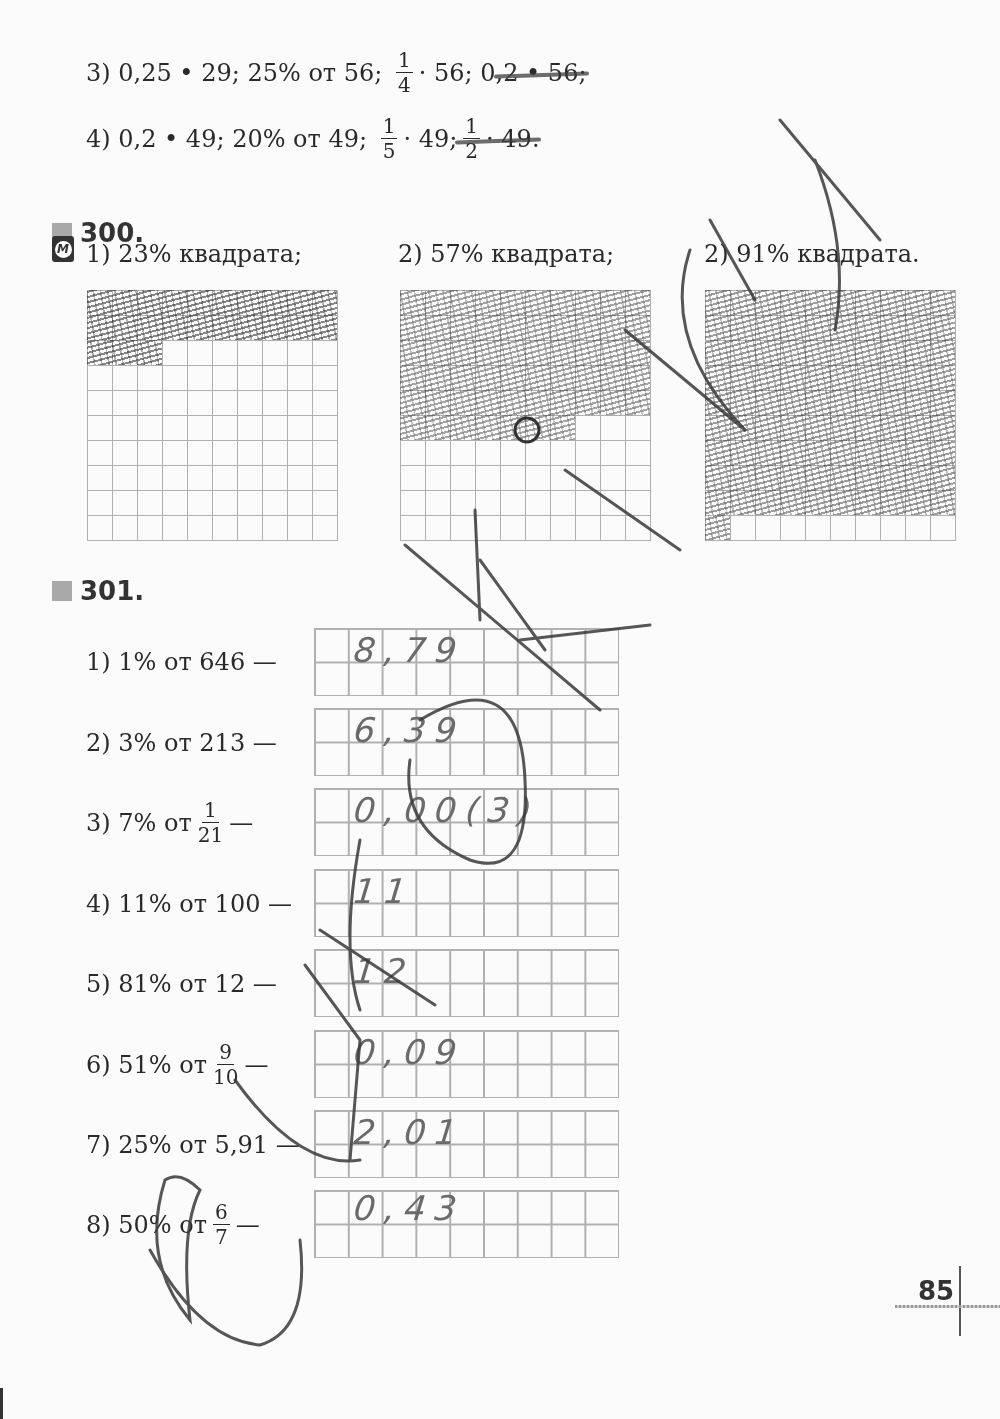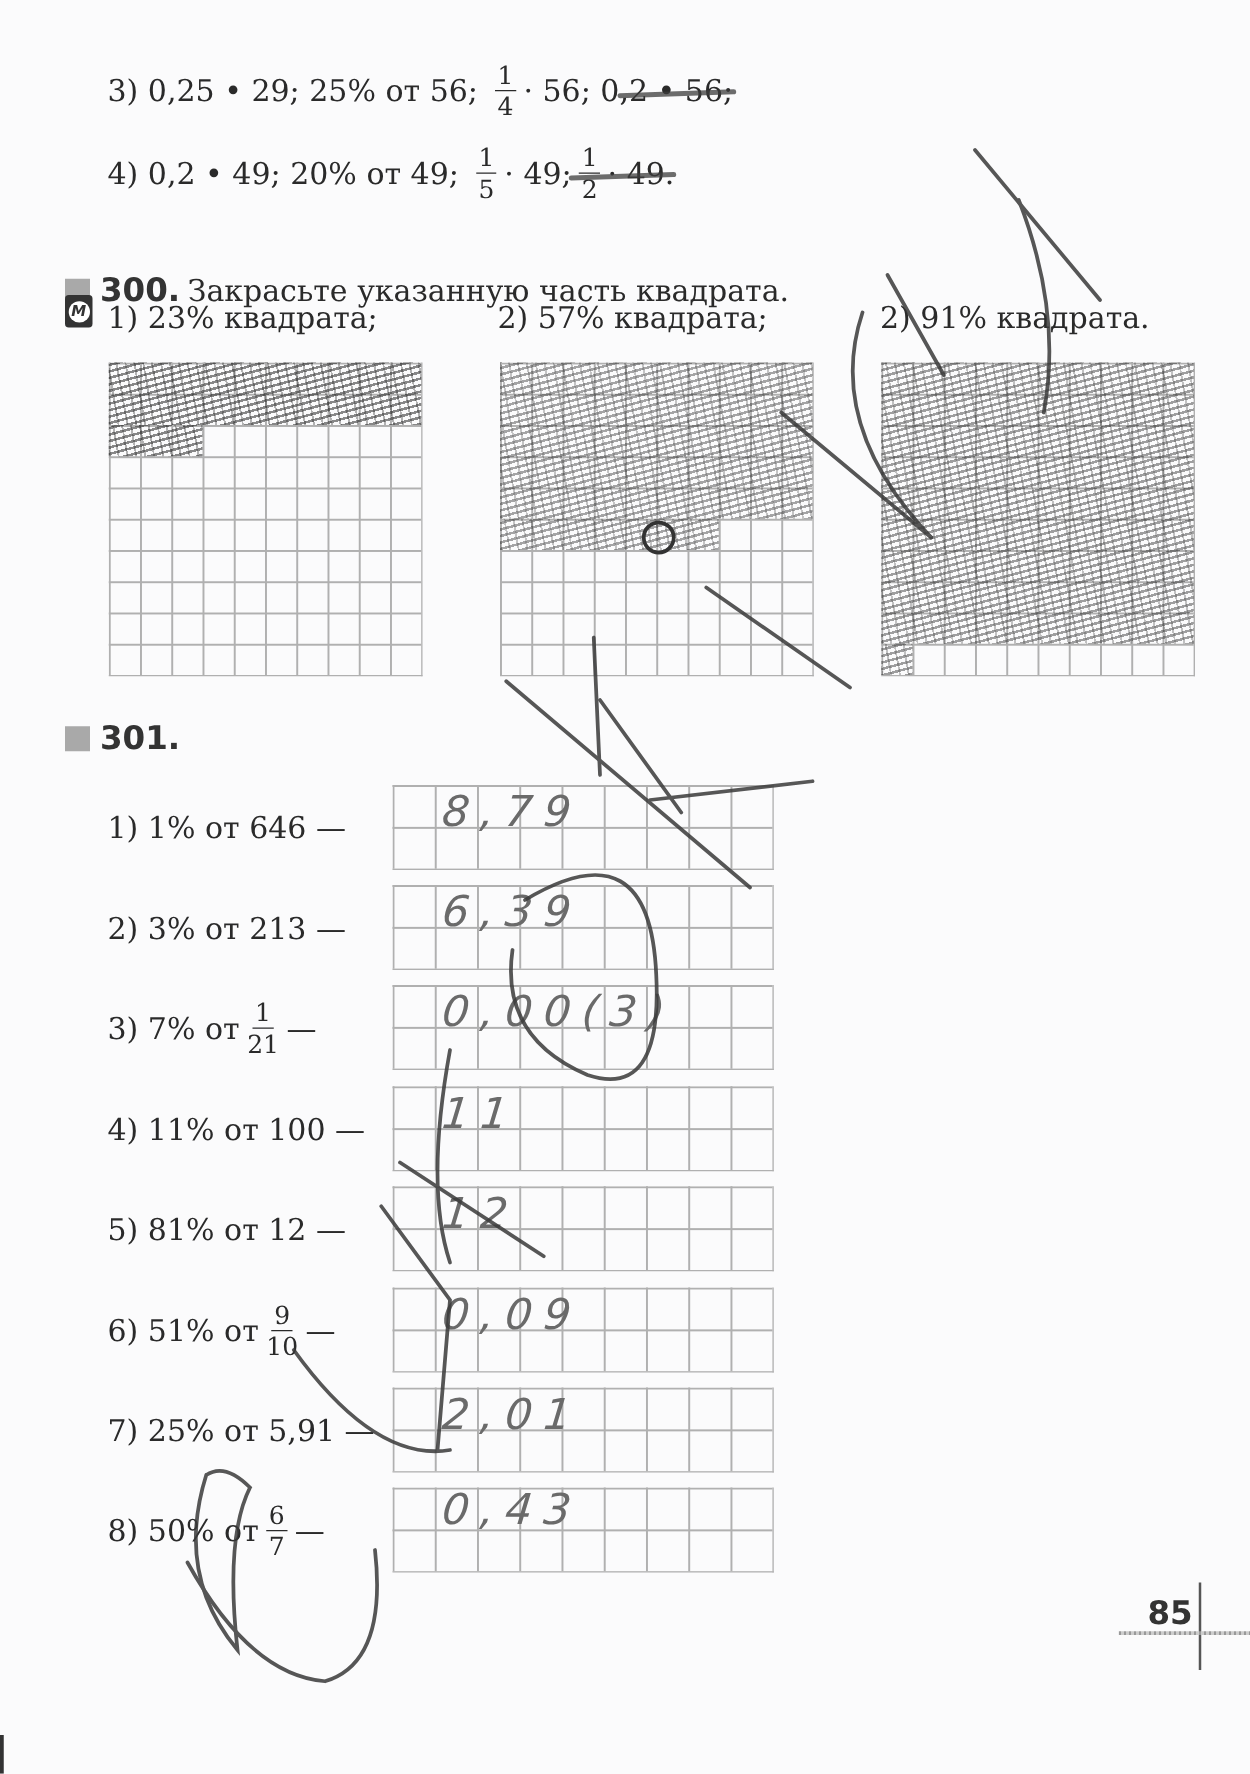--- a/index.html
+++ b/index.html
@@ -63,21 +63,20 @@
       <span class="num">1</span>
       <span class="den">2</span>
     </span>
     <span>· 49.</span>
   </span>
 </div>
 
 <div class="abs line" style="left:52px;top:202px;margin-top:16px;">
   <span class="sq-marker"></span>
   <span class="ex-num">300.</span>
-  <span>Закрасьте указанную часть квадрата.</span>
 </div>
 
 <div class="abs" style="left:52px;top:236px;">
   <span class="m-marker">
       <span>M</span>
     </span>
 </div>
 <div class="abs line" style="left:86px;top:240px;">1) 23% квадрата;</div>
 <div class="abs line" style="left:398px;top:240px;">2) 57% квадрата;</div>
 <div class="abs line" style="left:704px;top:240px;">2) 91% квадрата.</div>

